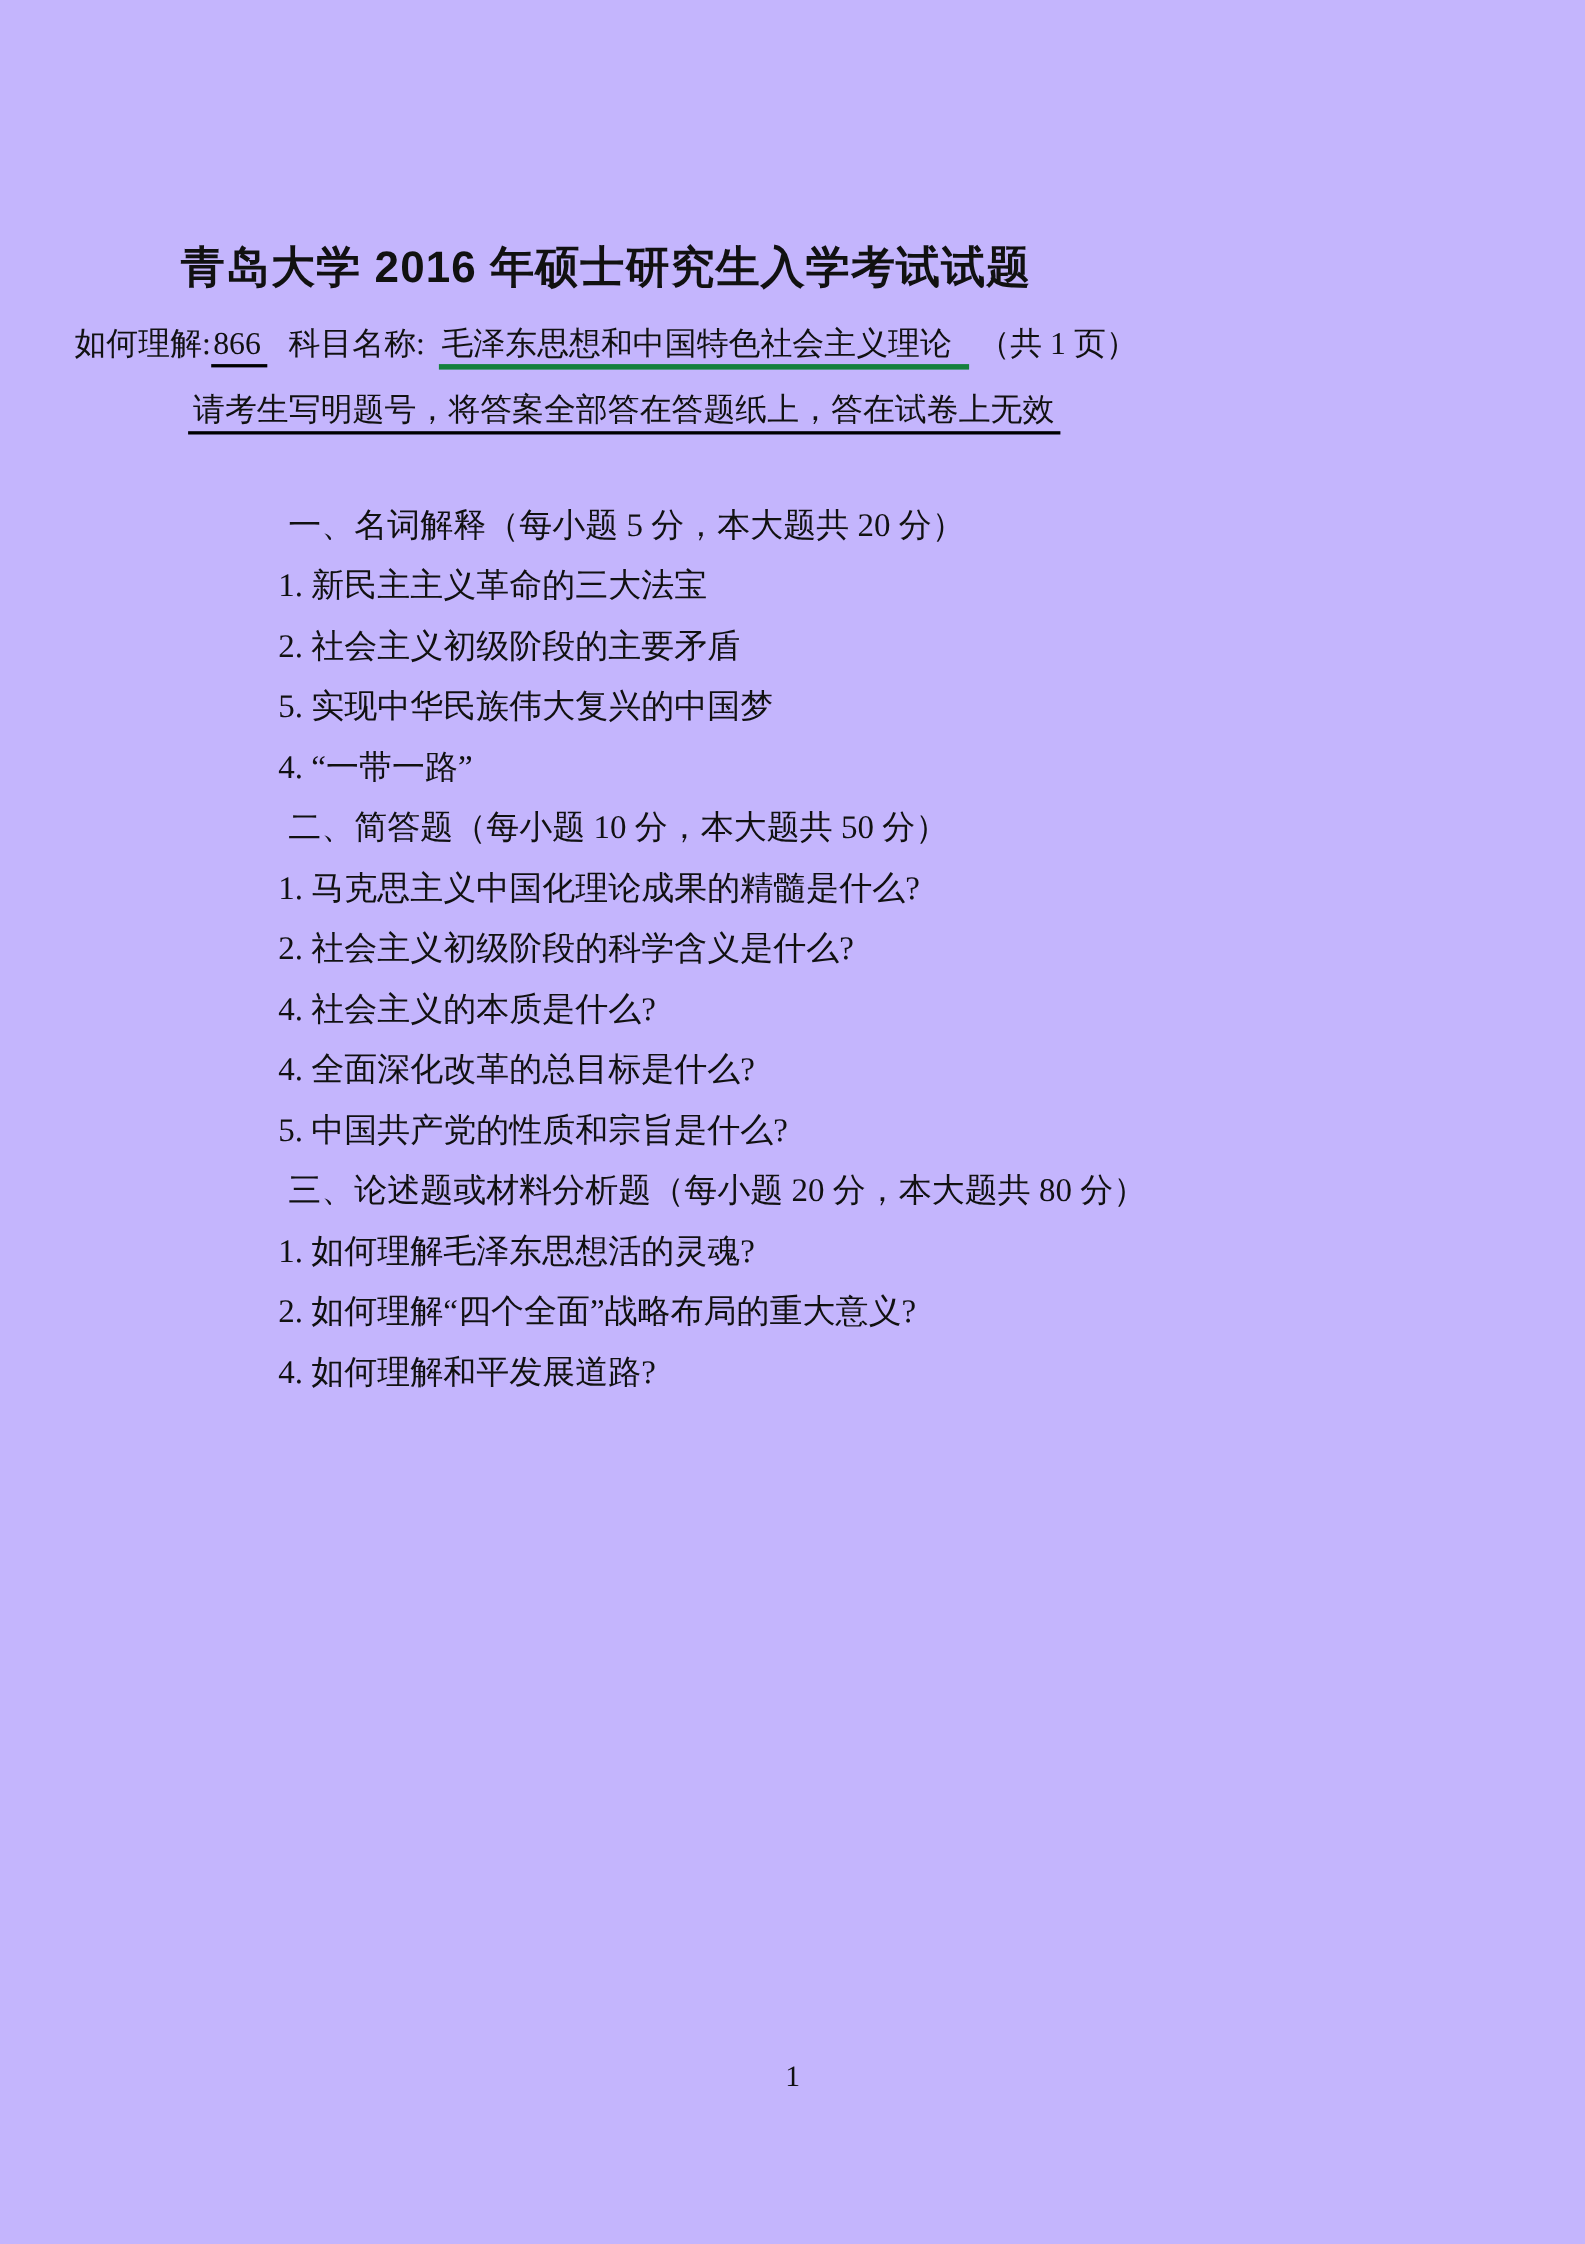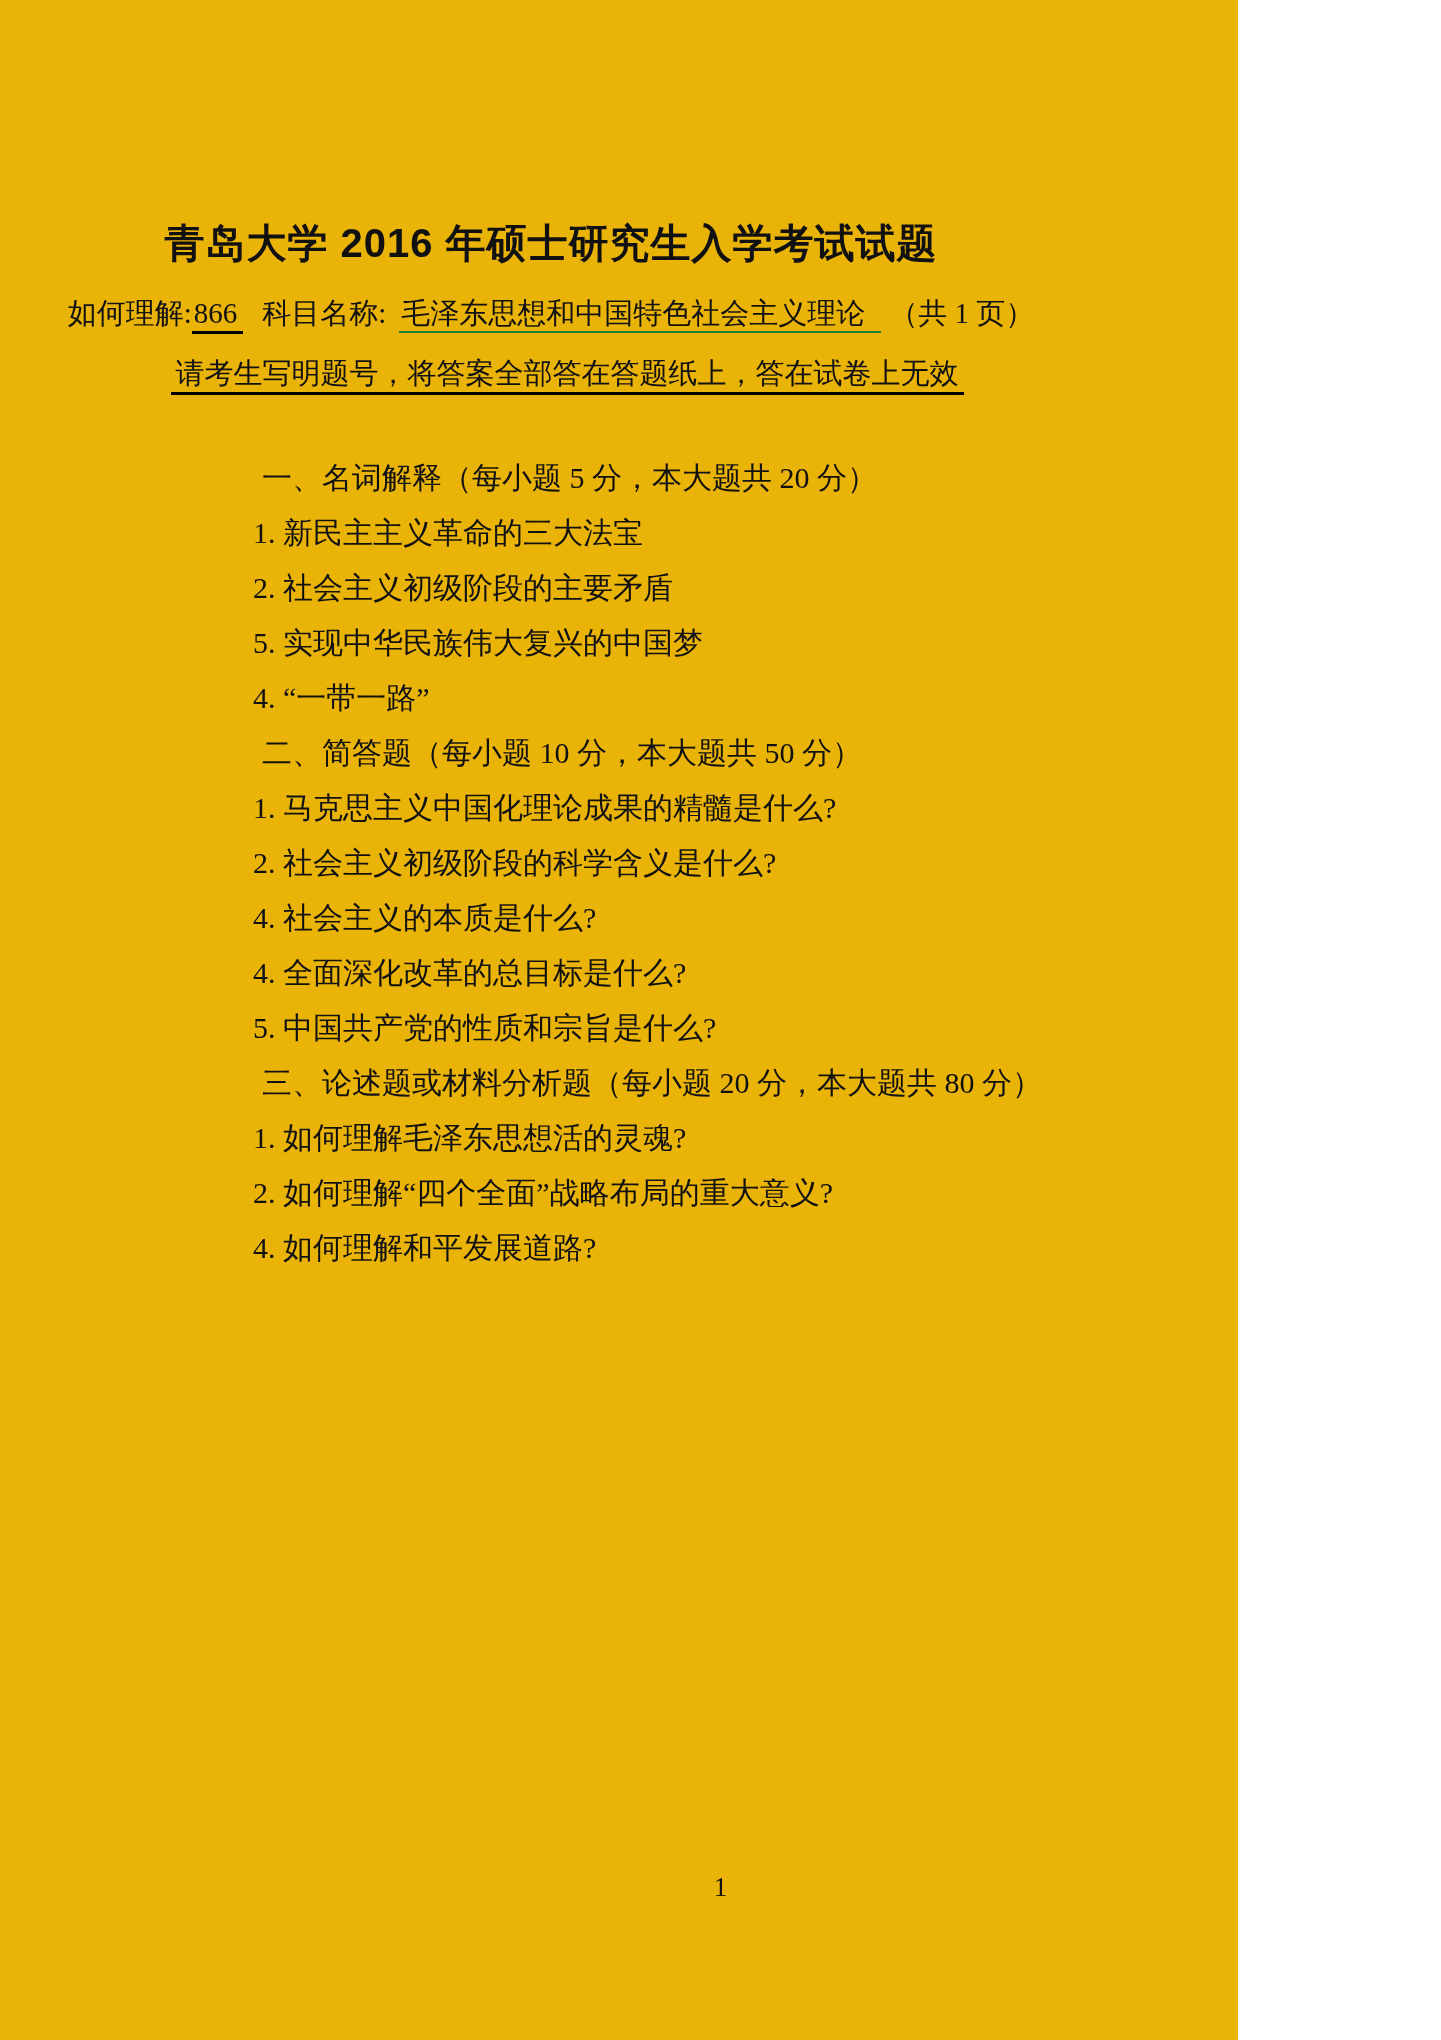--- a/index.html
+++ b/index.html
@@ -1,20 +1,20 @@
 <!DOCTYPE html>
 <html><head>
 <meta charset="utf-8">
 <style>
   html, body { margin: 0; padding: 0; }
   .page {
     position: relative;
-    width: 1238px;
+    width: 1441px;
     height: 2040px;
-    background: #eab308;
+    background: #c4b5fd;
     color: #111111;
     font-family: "Liberation Serif", "DejaVu Serif", serif;
     overflow: hidden;
   }
   
   .title {
     position: absolute;
     top: 220px;
     left: 0;
     width: 1102px;
@@ -35,21 +35,21 @@
     font-size: 29px;
     line-height: 1.4;
     white-space: nowrap;
   }
   .subject-line .u-code {
     border-bottom: 3px solid #000;
     padding: 0 6px 2px 2px;
     margin-right: 19px;
   }
   .subject-line .u-name {
-    border-bottom: 2px solid #15803d;
+    border-bottom: 5px solid #15803d;
     padding: 0 16px 2px 2px;
     margin-right: 8px;
     margin-left: 13px;
   }
   .instruction-wrap {
     position: absolute;
     top: 353px;
     left: 16px;
     width: 1102px;
     text-align: center;

